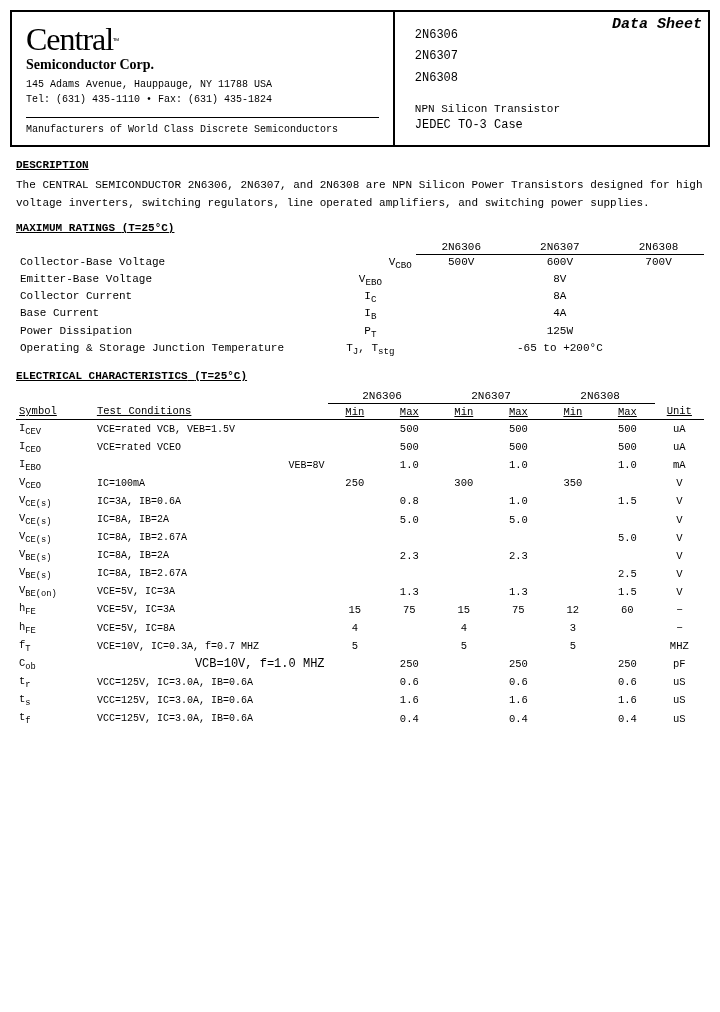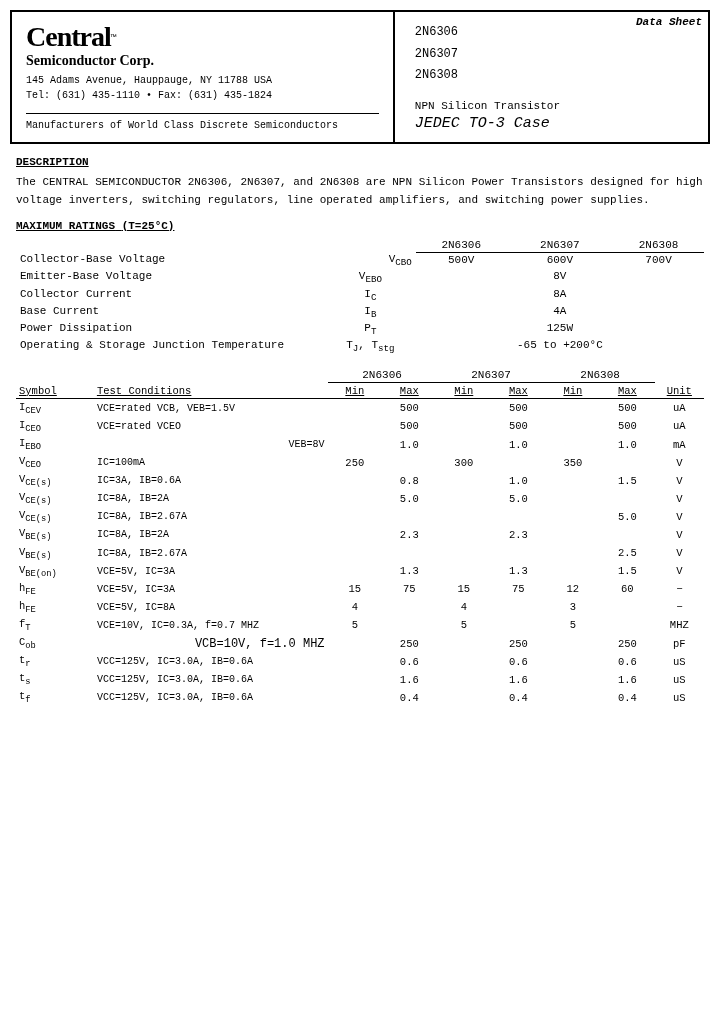--- a/index.html
+++ b/index.html
@@ -18,39 +18,39 @@
       border: 2px solid #000;
       display: flex;
       margin-bottom: 12px;
       position: relative;
     }
     .data-sheet-label {
       position: absolute;
       top: 4px;
       right: 6px;
       font-style: italic;
-      font-size: 11px;
+      font-size: 15px;
       font-weight: bold;
     }
     .header-left {
       width: 55%;
       padding: 10px 14px;
       border-right: 2px solid #000;
     }
     .header-right {
       width: 45%;
       padding: 10px 20px;
       display: flex;
       flex-direction: column;
       justify-content: center;
     }
     .company-name {
       font-family: serif;
-      font-size: 28px;
-      font-weight: bold;
+      font-size: 32px;
+      font-weight: normal;
       letter-spacing: -1px;
     }
     .company-tm {
       font-size: 9px;
       vertical-align: super;
     }
     .company-sub {
       font-size: 14px;
       font-weight: bold;
       font-family: serif;
@@ -69,23 +69,22 @@
     .part-numbers {
       font-size: 12px;
       line-height: 1.8;
       margin-bottom: 10px;
     }
     .part-desc {
       font-size: 11px;
       line-height: 1.7;
     }
     .part-case {
-      font-size: 15px;
+      font-size: 12px;
       margin-top: 0;
-      font-style: italic;
     }
 
     
     .content {
       padding: 0 6px;
     }
     .section-title {
       font-weight: bold;
       text-decoration: underline;
       margin-bottom: 6px;
@@ -240,20 +239,23 @@
     <td>Operating &amp; Storage Junction Temperature</td>
     <td style="text-align:center">T<sub>J</sub>, T<sub>stg</sub></td>
     <td style="text-align:center"></td>
     <td style="text-align:center">-65 to +200°C</td>
     <td style="text-align:center"></td>
   </tr>
       </tbody>
   </table>
 
   <div class="elec-section">
+    <div class="section-title">
+      <span>ELECTRICAL CHARACTERISTICS</span>&nbsp;<span>(T=25°C)</span>
+    </div>
 
     <table class="elec-table">
       <thead>
         <tr>
           <td style="width:60px"></td>
           <td style="width:178px"></td>
           <td colspan="2" class="part-num-header">2N6306</td>
           <td colspan="2" class="part-num-header">2N6307</td>
           <td colspan="2" class="part-num-header">2N6308</td>
           <td></td>

